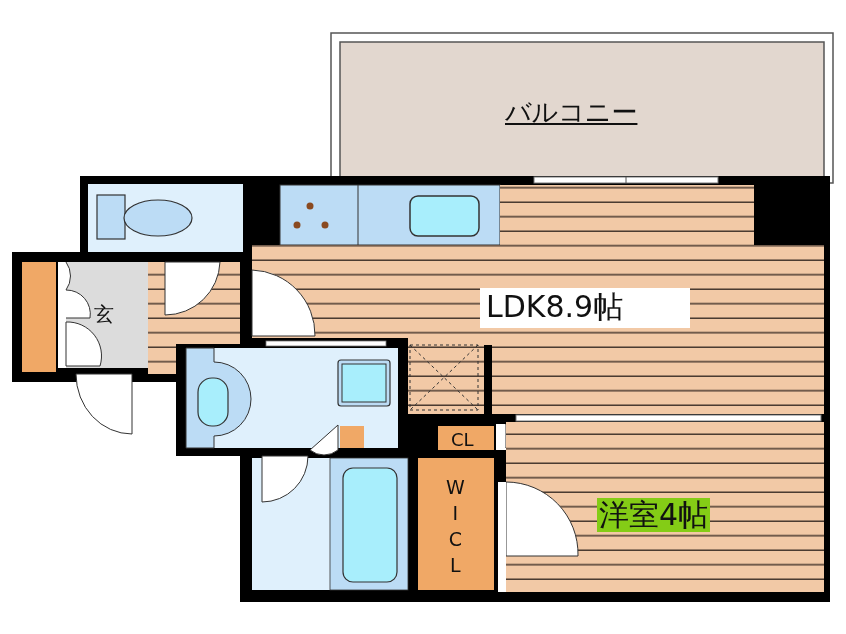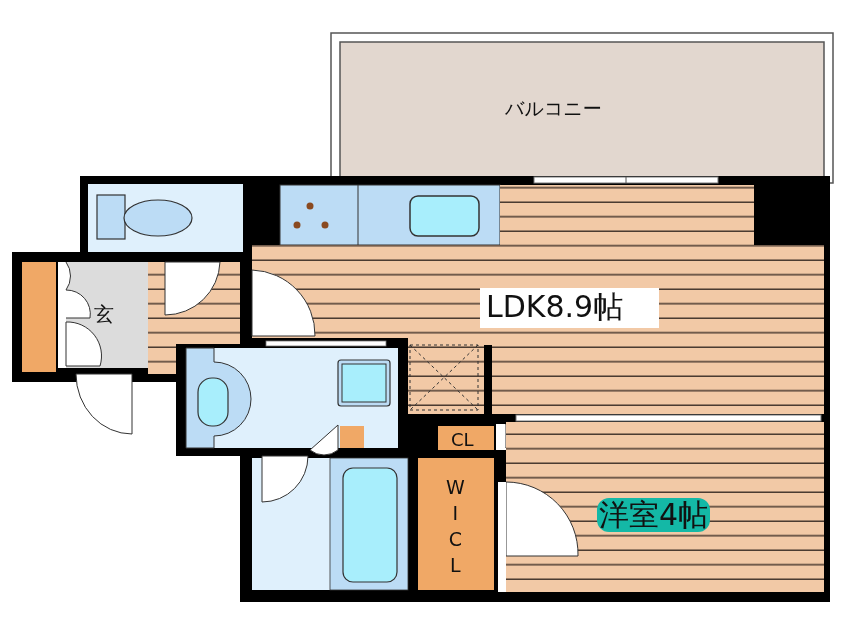--- a/index.html
+++ b/index.html
@@ -1,19 +1,19 @@
 <!DOCTYPE html>
 <html><head>
 <meta charset="utf-8">
 <style>
   html,body{margin:0;padding:0;background:#ffffff;}
   body{width:846px;height:634px;overflow:hidden;position:relative;font-family:"DejaVu Sans","Liberation Sans",sans-serif;}
   svg{position:absolute;left:0;top:0;}
   .lbl{position:absolute;color:#111;white-space:nowrap;line-height:1;}
-  .lbl-bg{background:#ffffff;padding:4px 36px 6px 6px;}
+  .lbl-bg{background:#ffffff;padding:4px 67px 6px 6px;}
 </style>
 </head>
 <body>
 
 <svg width="846" height="634" viewBox="0 0 846 634">
   <defs>
     <pattern id="wood" x="0" y="0" width="10" height="14.5" patternUnits="userSpaceOnUse">
       <rect width="10" height="14.5" fill="#f2c9a6"></rect>
       <rect y="13" width="10" height="1.5" fill="#4a3a30"></rect>
     </pattern>
@@ -98,21 +98,21 @@
   </g>
 
   <g>
     <rect x="506" y="422" width="318" height="170" fill="url(#wood)"></rect>
     <rect x="516" y="415" width="305" height="6" fill="#fff" stroke="#777" stroke-width="1"></rect>
     <path d="M506,482 A72,72 0 0 1 578,556 L506,556 Z" fill="#fff" stroke="#333" stroke-width="1"></path>
     <rect x="498" y="482" width="8" height="110" fill="#fff"></rect>
   </g>
 </svg>
 
-<div class="lbl" style="left:505px;top:99px;font-size:19px;">バルコニー</div>
+<div class="lbl" style="left:505px;top:99px;font-size:26px;text-decoration:underline;">バルコニー</div>
 <div class="lbl lbl-bg" style="left:480px;top:288px;font-size:30px;">LDK8.9帖</div>
-<div class="lbl" style="left:597px;top:498px;font-size:30px;background:#14b8a6;padding:2px;border-radius:12px;">洋室4帖</div>
+<div class="lbl" style="left:597px;top:498px;font-size:30px;background:#84cc16;padding:2px;">洋室4帖</div>
 <div class="lbl" style="left:94px;top:304px;font-size:20px;">玄</div>
 <div class="lbl" style="left:446px;top:474px;font-size:19px;white-space:pre;text-align:center;line-height:26px;">W
 I
 C
 L</div>
 <div class="lbl" style="left:451px;top:431px;font-size:18px;">CL</div>
 
 </body></html>

